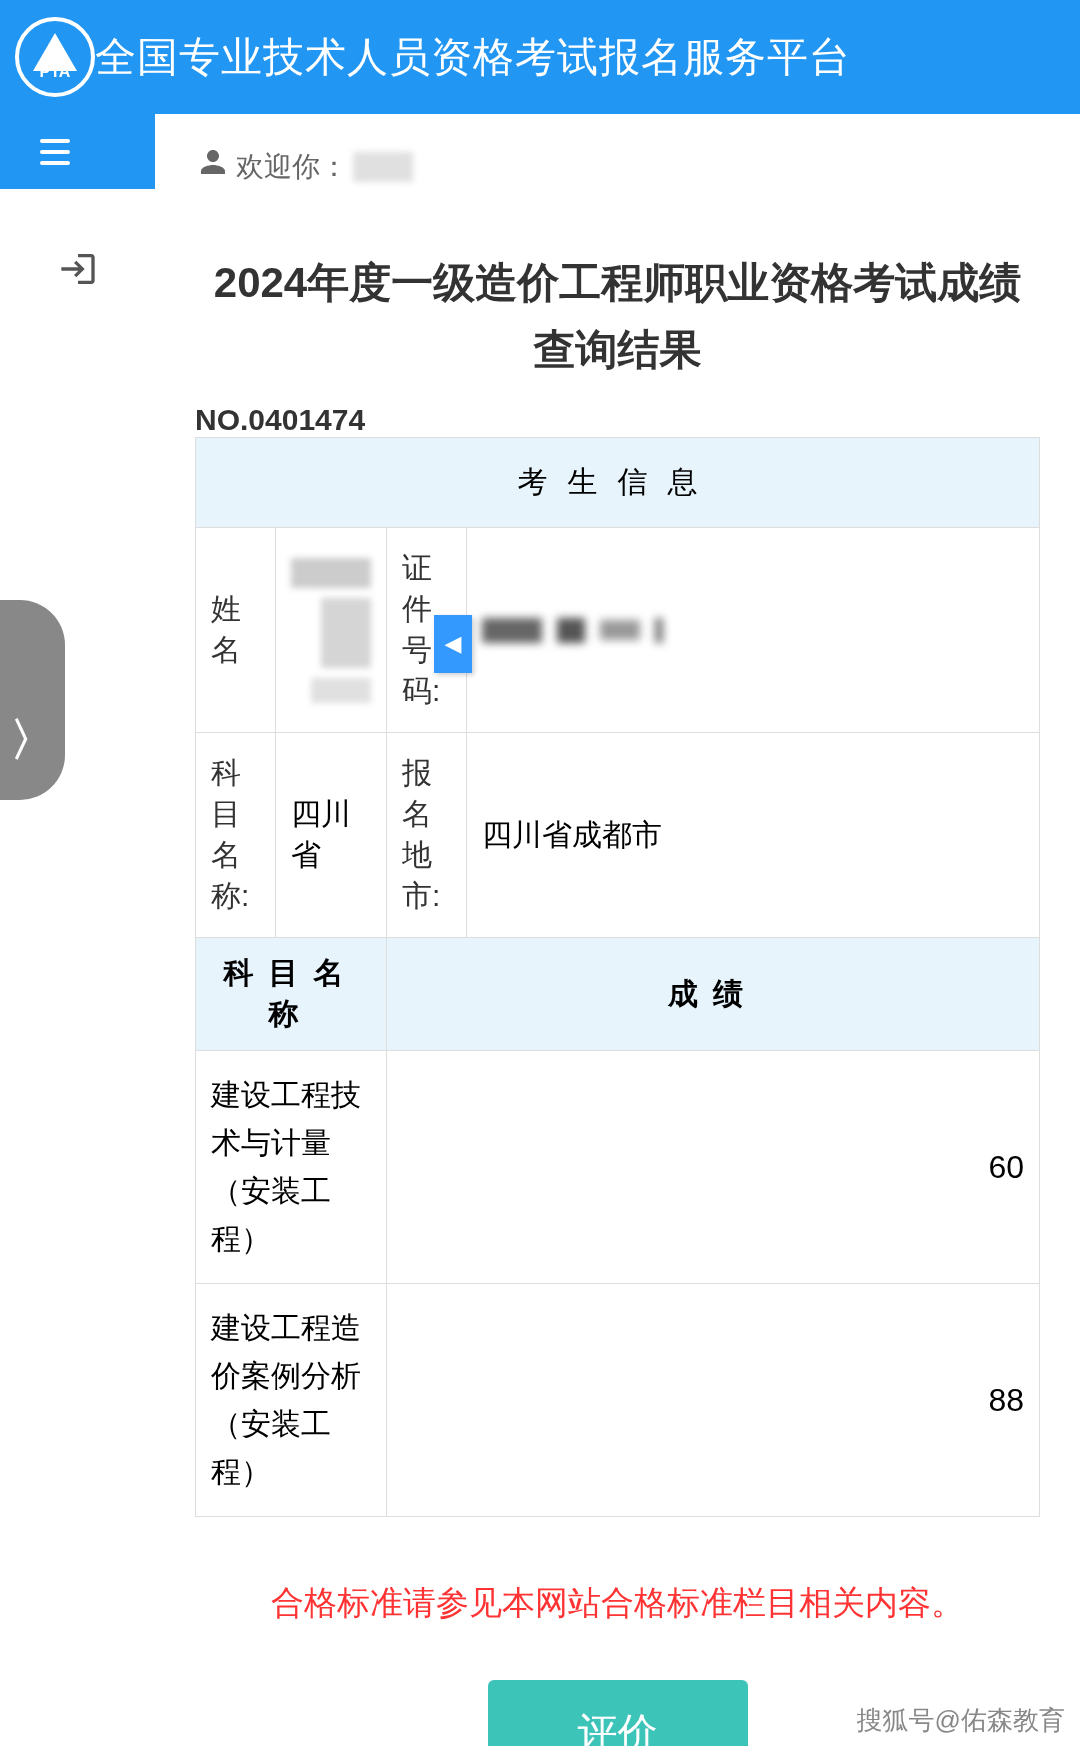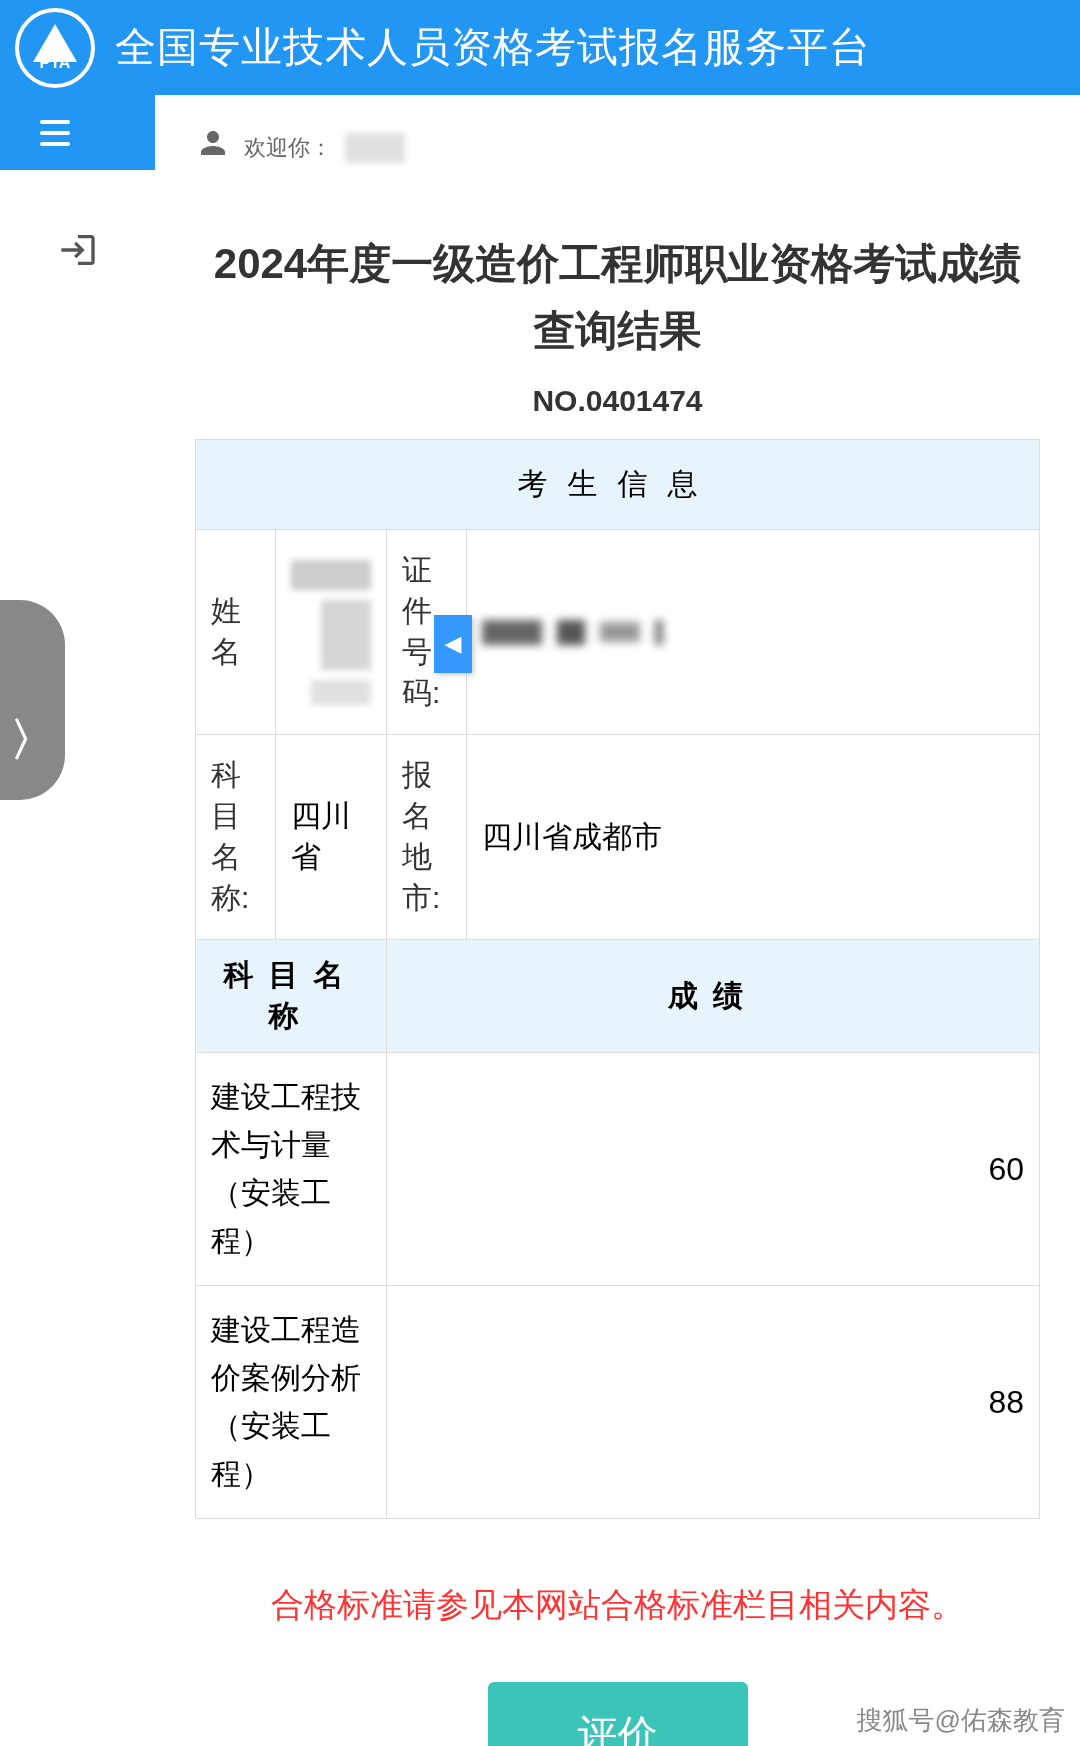--- a/index.html
+++ b/index.html
@@ -14,22 +14,21 @@
       height: 1746px;
       position: relative;
       overflow: hidden;
     }
     .header {
       background: #2196f3;
       color: #ffffff;
       padding: 20px 15px;
       display: flex;
       align-items: center;
-      gap: 20px;
-      height: 95px;
+      height: 114px;
     }
     .logo {
       width: 80px;
       height: 80px;
       border: 4px solid #ffffff;
       border-radius: 50%;
       display: flex;
       align-items: center;
       justify-content: center;
       flex-shrink: 0;
@@ -95,43 +94,42 @@
       padding: 0;
     }
     .content-inner {
       background: #ffffff;
       margin: 0;
       padding: 30px 40px;
     }
     .welcome {
       display: flex;
       align-items: center;
-      gap: 13px;
-      font-size: 22px;
+      gap: 5px;
+      font-size: 28px;
       color: #666;
       margin-bottom: 60px;
     }
     .user-icon {
       font-size: 36px;
       color: #666;
     }
     .page-title {
       font-size: 42px;
       font-weight: bold;
       text-align: center;
       color: #333;
       line-height: 1.6;
       margin-bottom: 20px;
     }
     .record-no {
       font-size: 30px;
       font-weight: bold;
       color: #333;
-      margin-bottom: 21px;
-      text-align: center;
+      margin-bottom: 0;
     }
     table {
       width: 100%;
       border-collapse: collapse;
       font-size: 30px;
     }
     table td, table th {
       border: 1px solid #ddd;
       padding: 20px 15px;
       text-align: left;

